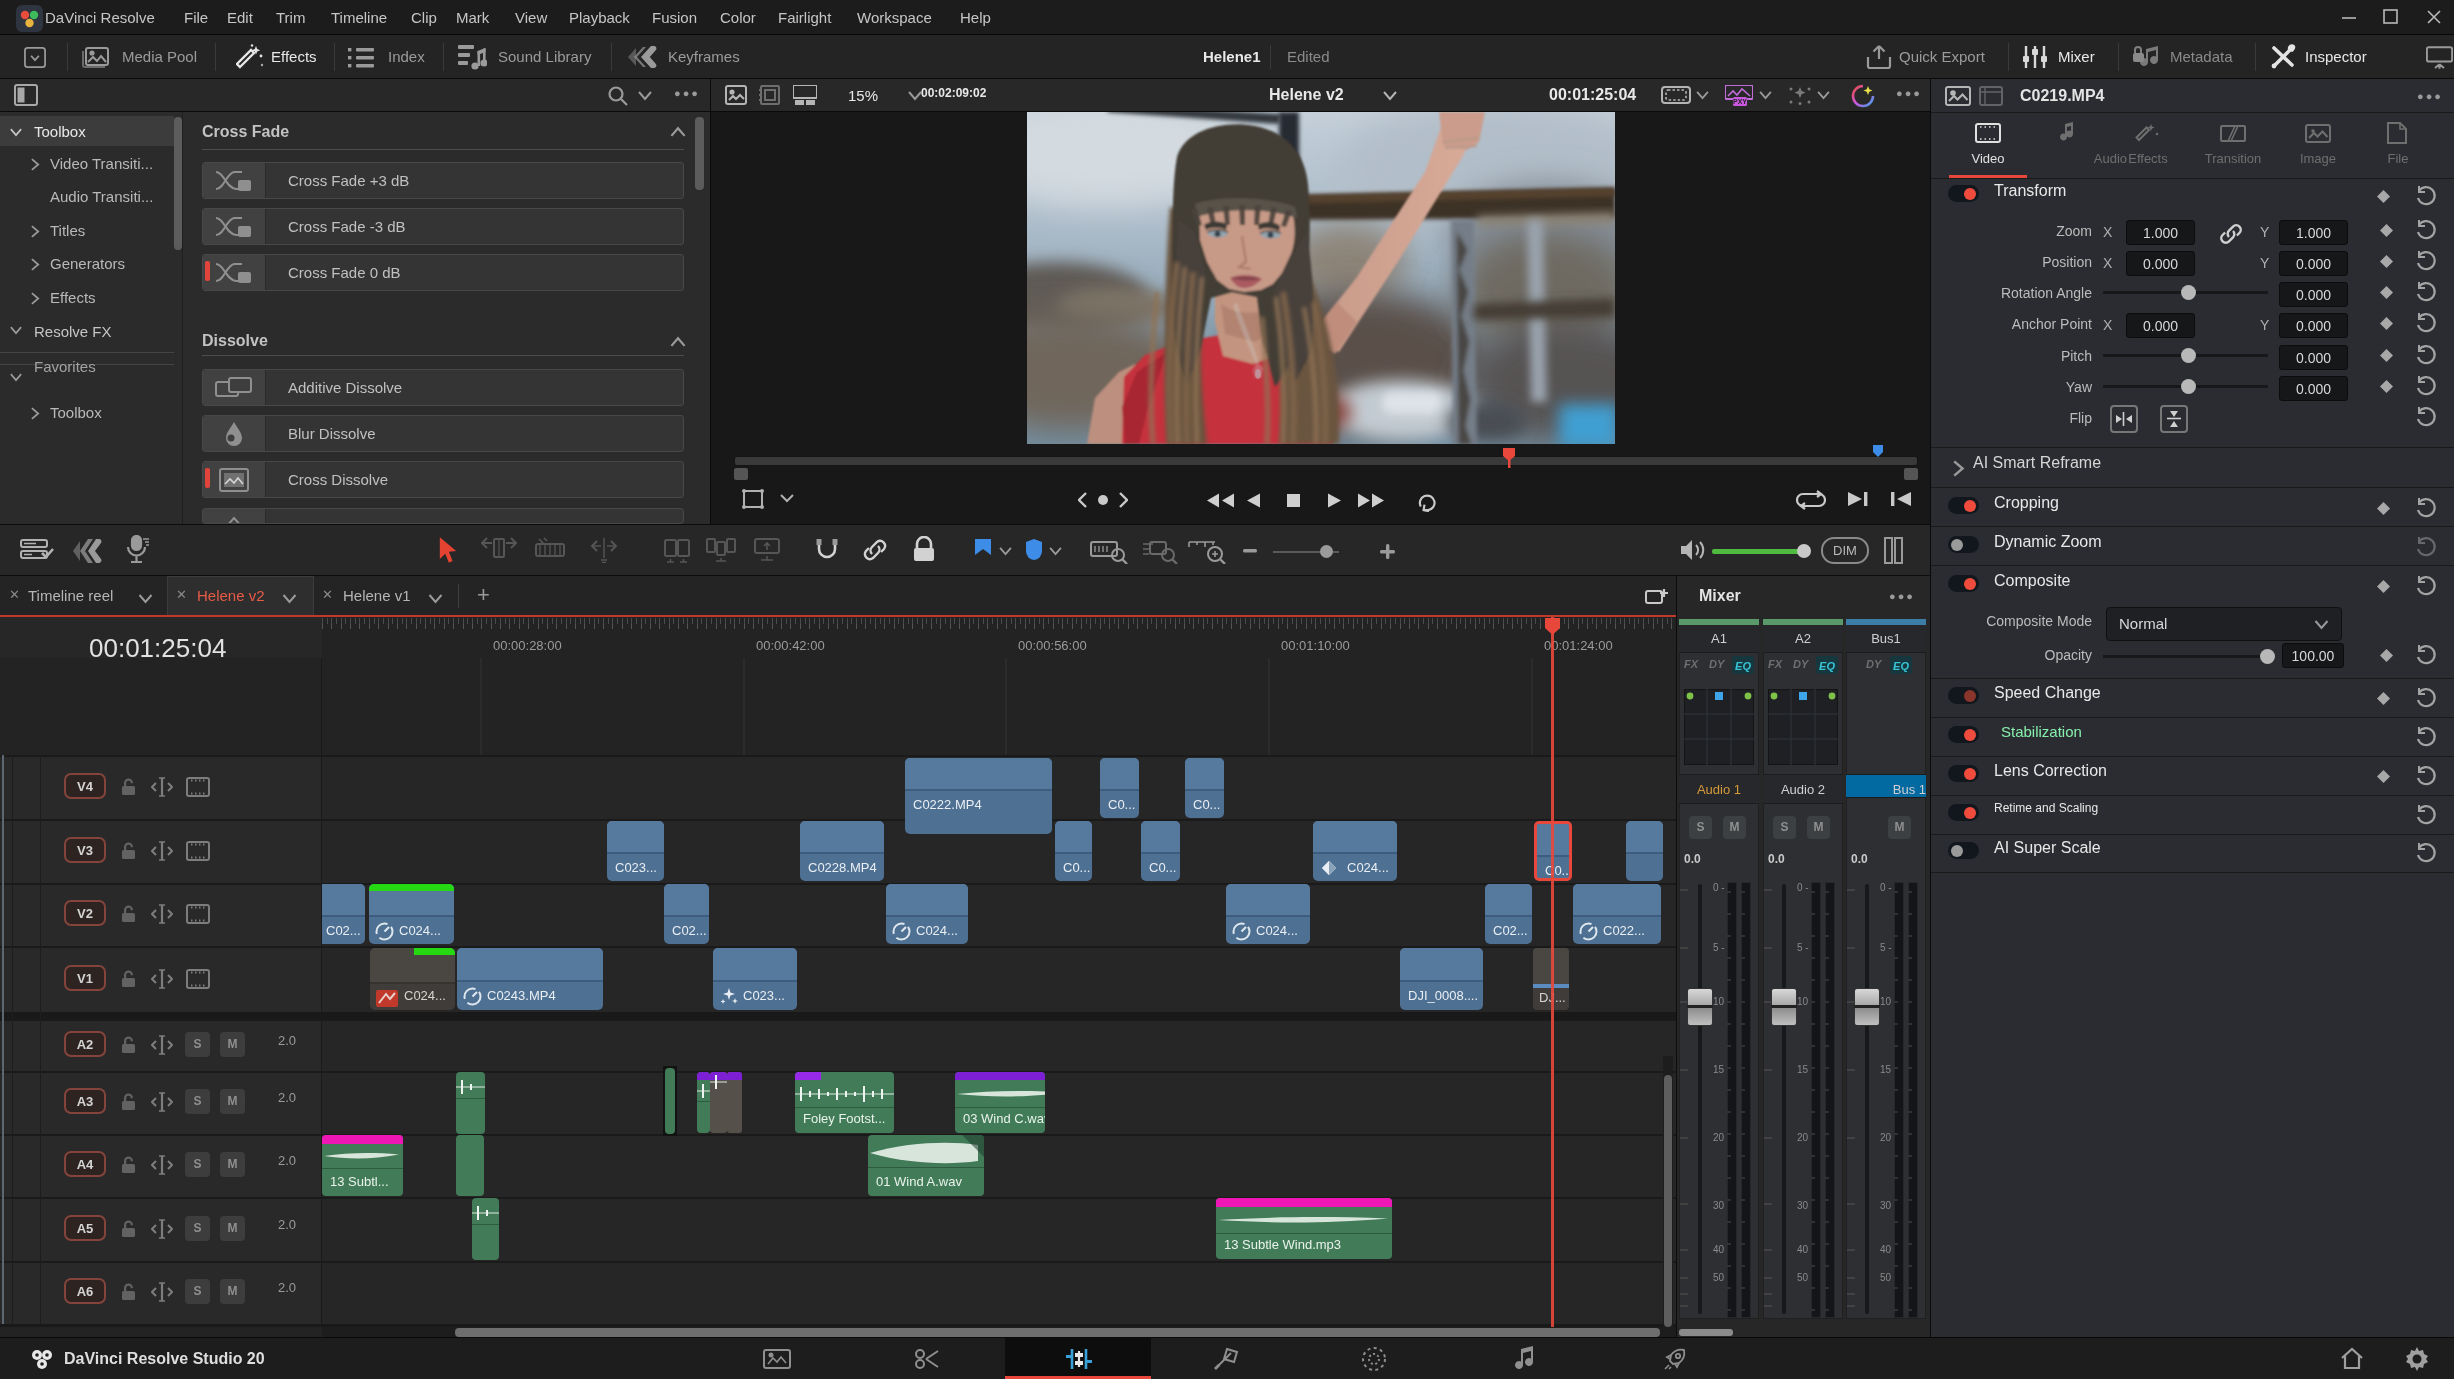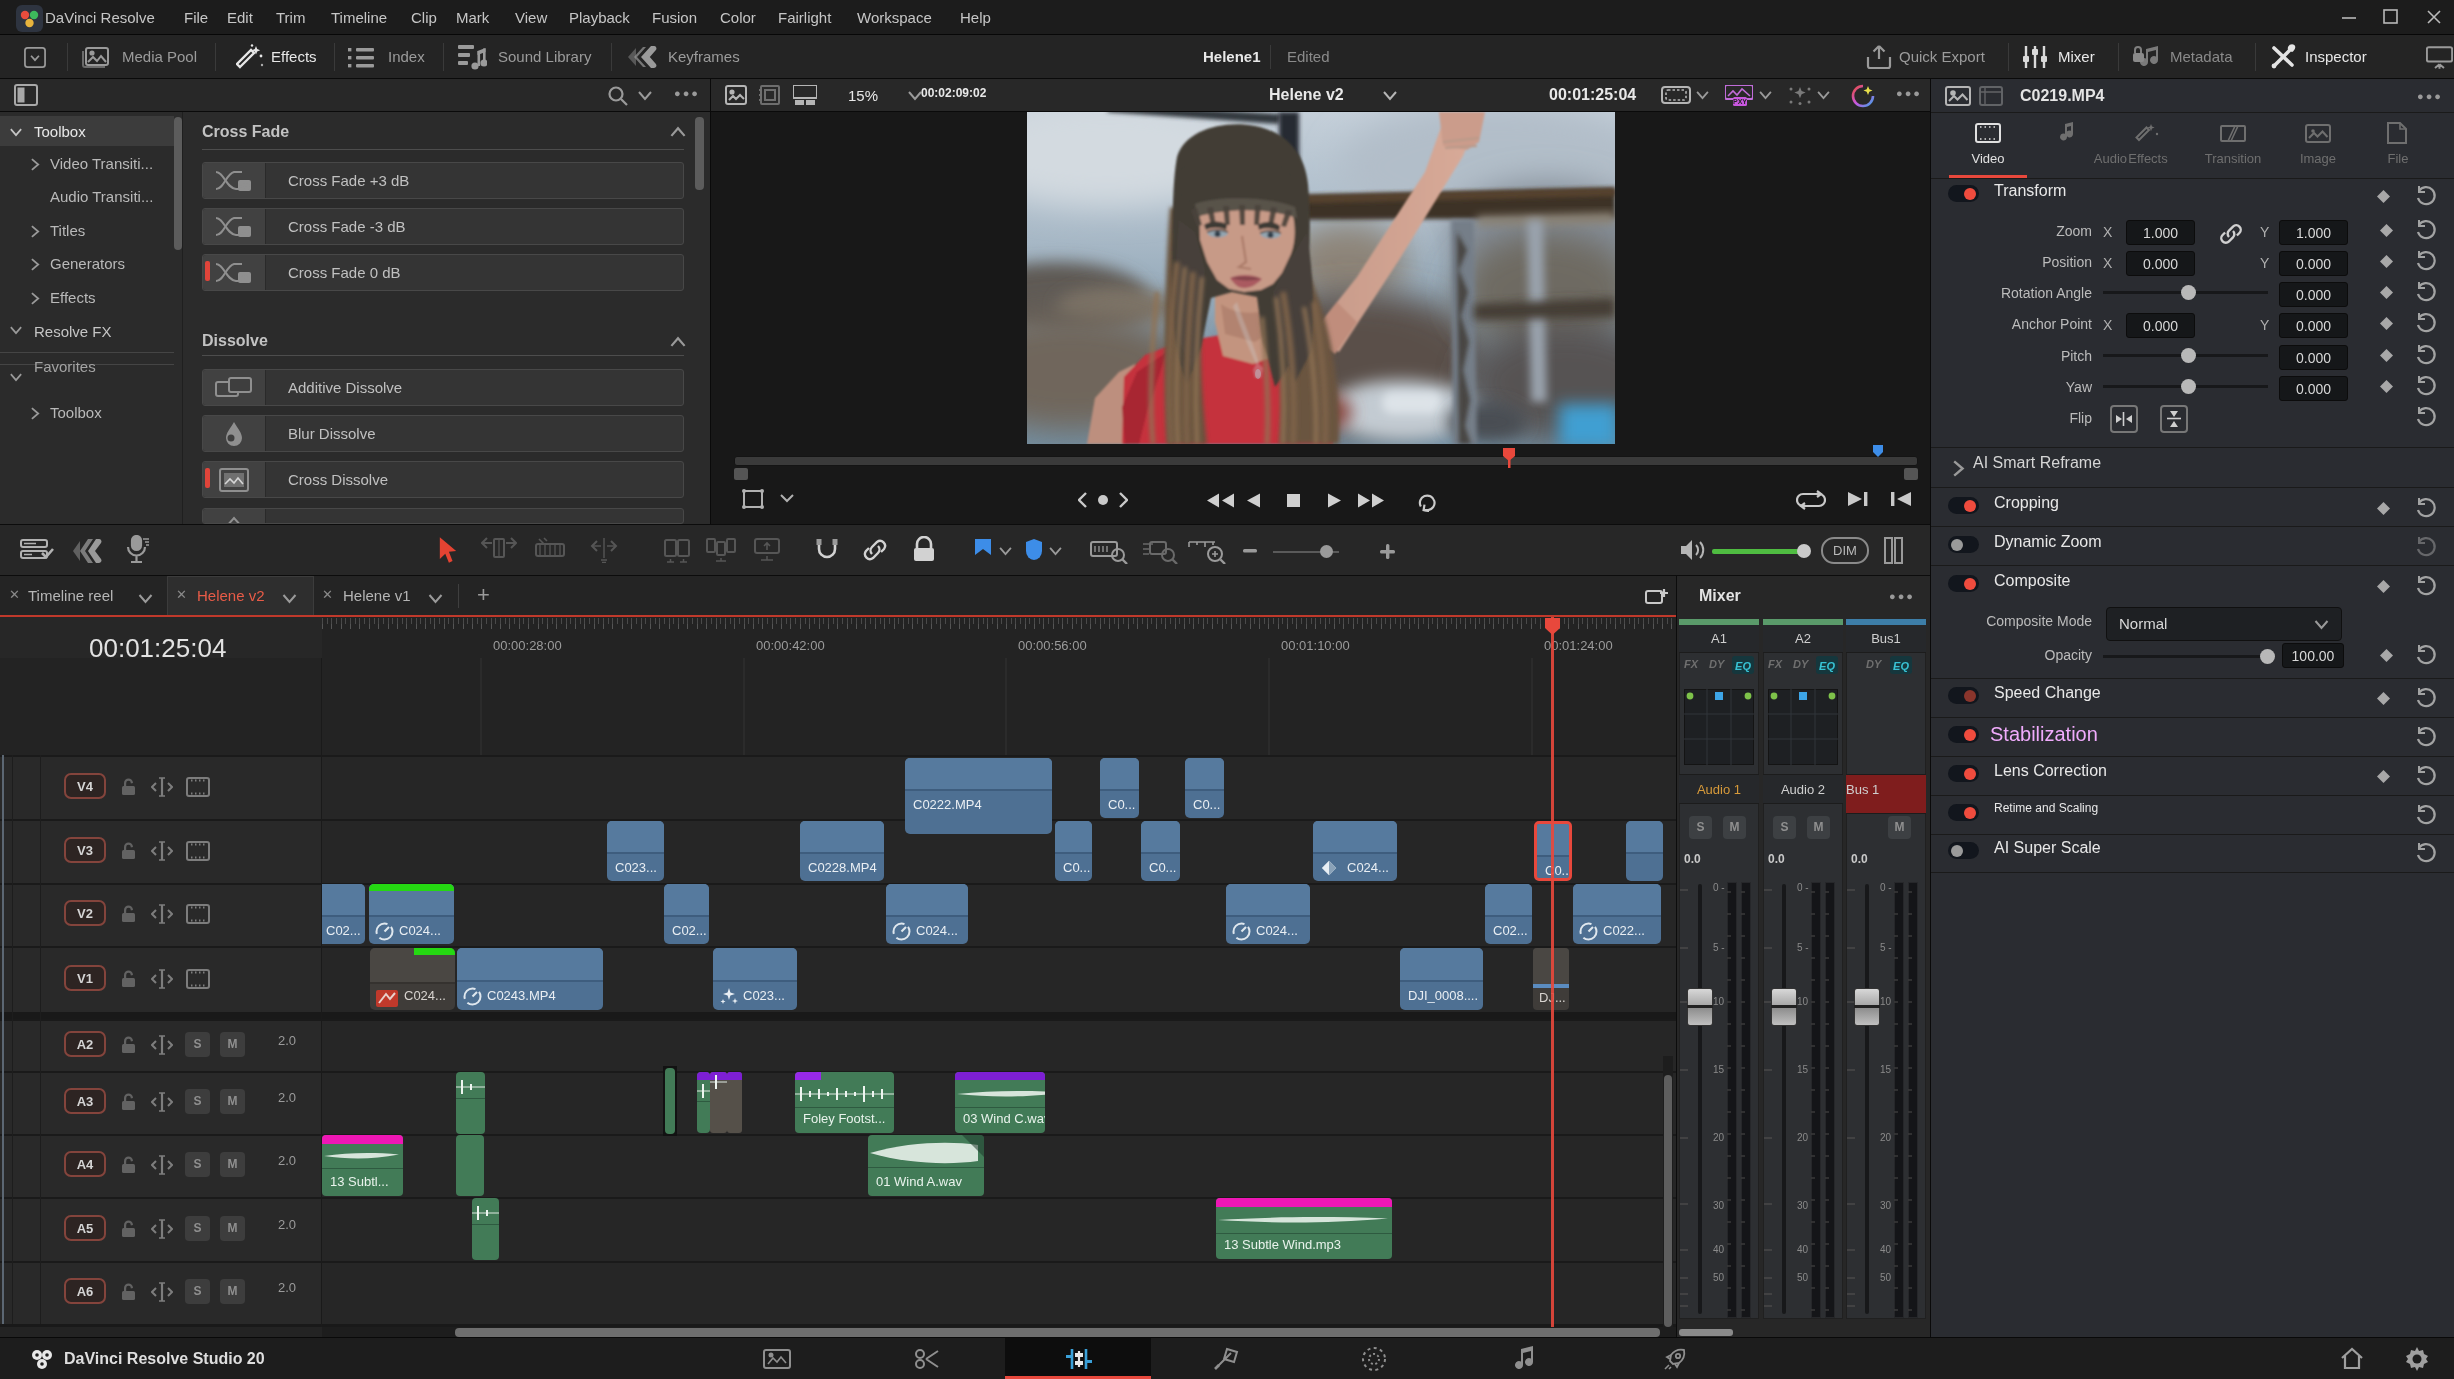--- a/index.html
+++ b/index.html
@@ -1198,21 +1198,21 @@
         <path d="M0 362 h4 M14 362 h4" stroke="#3a3a3a" stroke-width="1.5"></path>
         <path d="M0 384 h4 M14 384 h4" stroke="#3a3a3a" stroke-width="1.5"></path>
         <path d="M0 406 h4 M14 406 h4" stroke="#3a3a3a" stroke-width="1.5"></path>
         <path d="M0 428 h4 M14 428 h4" stroke="#3a3a3a" stroke-width="1.5"></path>
       </svg>
 <div class="abs" style="left:169px;top:43px;width:80px;height:700px;background:#2d2f32;border:1px solid #202020"></div>
 <div class="abs" style="left:169px;top:43px;width:80px;height:6px;background:#3d7ea8"></div>
 <div class="abs" style="left:169px;top:49px;width:80px;height:28px;background:#26282b;border-bottom:1px solid #1c1c1c;text-align:center;font-size:13px;color:#d0d0d0;line-height:28px">Bus1</div>
 <span class="abs" style="left:189px;top:82px;font-size:11px;font-style:italic;font-weight:bold;color:#6f6f6f">DY</span>
 <div class="abs" style="left:213px;top:80px;width:22px;height:18px;background:#15373d;border-radius:3px;text-align:center;font-size:11px;font-style:italic;font-weight:bold;color:#38c2d4;line-height:20px">EQ</div>
-<div class="abs" style="left:169px;top:198px;width:80px;height:40px;background:#7f1d1d;border-top:1px solid #1c1c1c;border-bottom:1px solid #1c1c1c;text-align:left;font-size:13px;color:#cfcfcf;line-height:30px;overflow:hidden">Bus 1</div>
+<div class="abs" style="left:169px;top:198px;width:80px;height:24px;background:#0369a1;border-top:1px solid #1c1c1c;border-bottom:1px solid #1c1c1c;text-align:right;font-size:13px;color:#cfcfcf;line-height:30px;overflow:hidden">Bus 1</div>
 <div class="smbox" style="left:211px;top:240px;width:23px;height:23px;line-height:23px;background:#3d4043">M</div>
 <span class="abs" style="left:174px;top:276px;font-size:12px;font-weight:bold;color:#c9c9c9">0.0</span>
 <div class="abs" style="left:188px;top:308px;width:4px;height:430px;background:#17181a;border-radius:2px"></div>
 <svg class="abs" style="left:168px;top:306px" width="12" height="436" viewBox="0 0 12 436">
         <path d="M2 8 h8" stroke="#4a4a4a" stroke-width="1.5"></path>
         <path d="M2 66 h8" stroke="#4a4a4a" stroke-width="1.5"></path>
         <path d="M2 120 h8" stroke="#4a4a4a" stroke-width="1.5"></path>
         <path d="M2 188 h8" stroke="#4a4a4a" stroke-width="1.5"></path>
         <path d="M2 256 h8" stroke="#4a4a4a" stroke-width="1.5"></path>
         <path d="M2 322 h8" stroke="#4a4a4a" stroke-width="1.5"></path>
@@ -1466,21 +1466,21 @@
         <path d="M7.5 1 L14 7.5 L7.5 14 L1 7.5 z" fill="#a8a8a8"></path>
       </svg>
 <svg class="abs" style="left:484px;top:608px;opacity:.9" width="22" height="22" viewBox="0 0 22 22" fill="none" stroke="#b0b0b0" stroke-width="2.2">
         <path d="M4 6 A 8.5 8.5 0 1 1 3 13"></path>
         <path d="M4 1 v6 h6" stroke-width="2" fill="none"></path>
       </svg>
 <div class="abs" style="left:0;top:638px;width:524px;height:1px;background:#1a1a1a"></div>
 <div class="abs" style="left:17px;top:647px;width:31px;height:17px;background:#12161d;border-radius:9px">
         <div class="abs" style="top:2.5px;width:12px;height:12px;border-radius:50%;right:3px;background:#f04c3e"></div>
       </div>
-<span class="abs" style="left:59px;top:644px;font-size:20px;color:#f0abfc">Stabilization</span>
+<span class="abs" style="left:70px;top:644px;font-size:15px;color:#86efac">Stabilization</span>
 <svg class="abs" style="left:484px;top:647px;opacity:.9" width="22" height="22" viewBox="0 0 22 22" fill="none" stroke="#b0b0b0" stroke-width="2.2">
         <path d="M4 6 A 8.5 8.5 0 1 1 3 13"></path>
         <path d="M4 1 v6 h6" stroke-width="2" fill="none"></path>
       </svg>
 <div class="abs" style="left:0;top:677px;width:524px;height:1px;background:#1a1a1a"></div>
 <div class="abs" style="left:17px;top:686px;width:31px;height:17px;background:#12161d;border-radius:9px">
         <div class="abs" style="top:2.5px;width:12px;height:12px;border-radius:50%;right:3px;background:#f04c3e"></div>
       </div>
 <span class="abs" style="left:63px;top:683px;font-size:16px;color:#e8e8e8">Lens Correction</span>
 <svg class="abs" style="left:445px;top:690px" width="15" height="15" viewBox="0 0 15 15">

